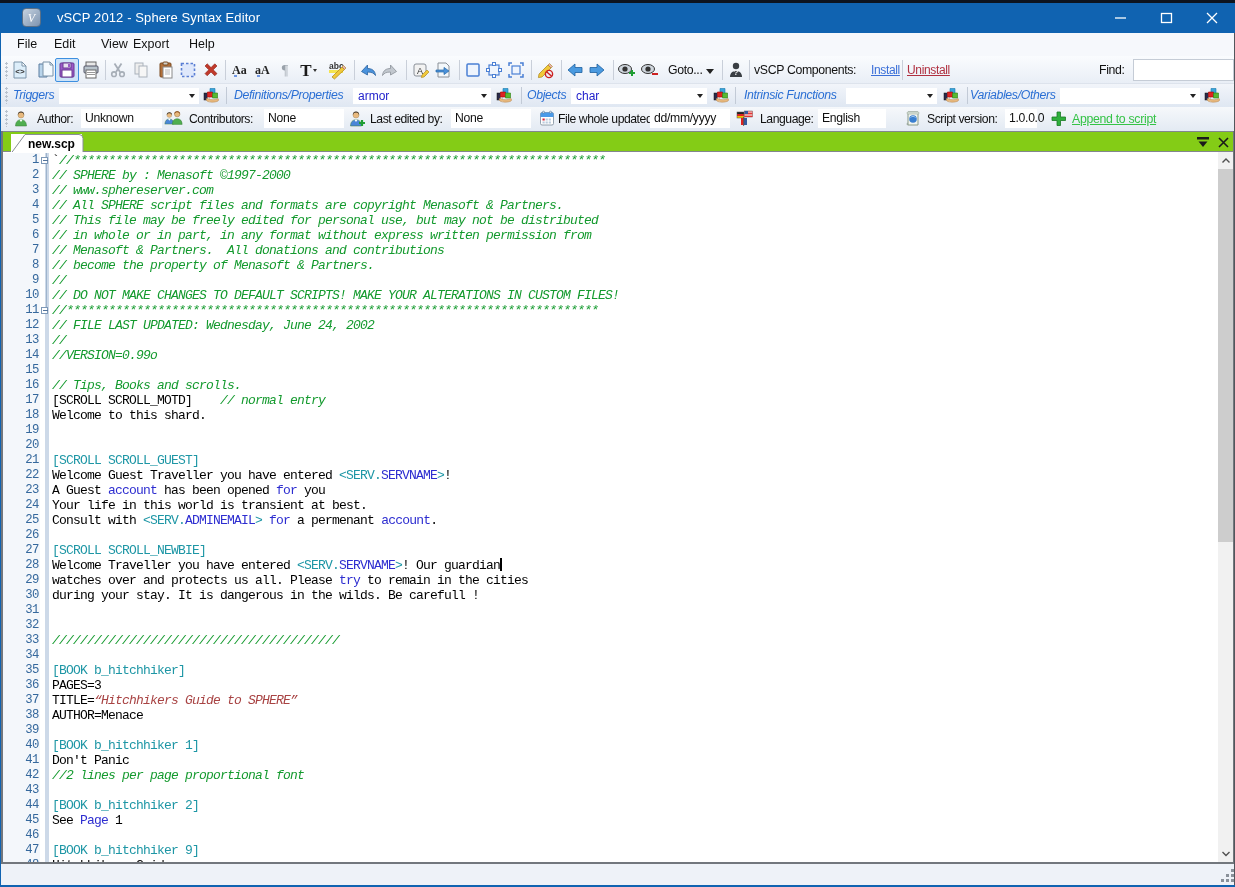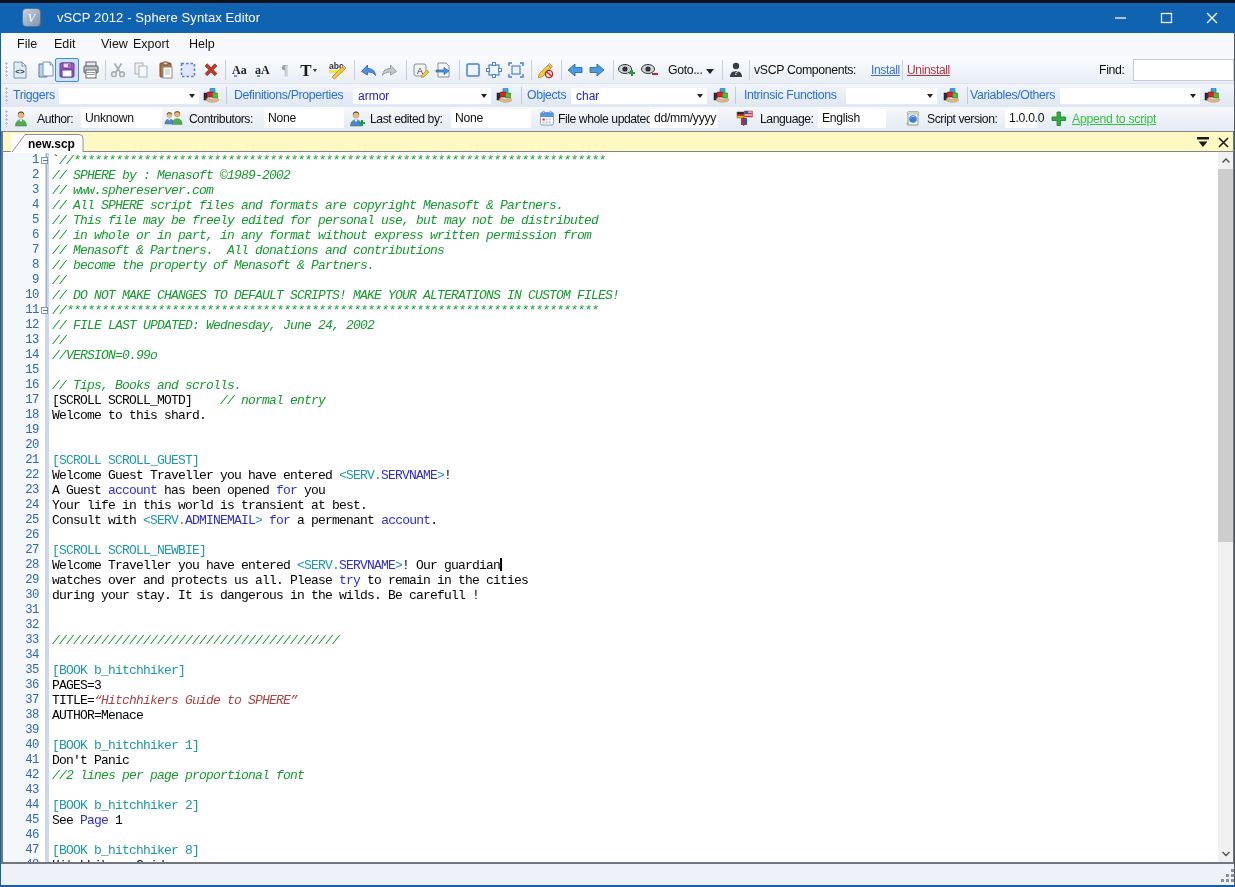--- a/index.html
+++ b/index.html
@@ -22,29 +22,29 @@
 #tb3 { left:1px; top:107px; width:1233px; height:24px; background:linear-gradient(#f6f8fb,#e3eaf3); }
 .grip { position:absolute; left:4px; width:3px; background-image:radial-gradient(circle at 1.5px 1.5px,#b9c2cd 1px,transparent 1.3px); background-size:3px 4px; }
 .sep1 { position:absolute; top:60px; width:1px; height:20px; background:#c9cfd9; }
 .sep2 { position:absolute; top:87px; width:1px; height:17px; background:#c2cad6; }
 .ico { position:absolute; }
 #saveHL { left:55px; top:58px; width:24px; height:24px; border:1px solid #3d8fe0; background:#cde3f8; border-radius:2px; }
 .tbtext { position:absolute; font-size:12.3px; letter-spacing:-.35px; color:#111; }
 .link { text-decoration:underline; }
 #findbox { left:1133px; top:59px; width:101px; height:22px; background:#fff; border:1px solid #c5ccd6; }
 
-.lbl2 { position:absolute; top:88px; font-size:12.3px; letter-spacing:-.35px; color:#2a6fd4; }
+.lbl2 { position:absolute; top:88px; font-size:12.3px; letter-spacing:-.35px; color:#2a6fd4;font-style:italic; }
 .combo { position:absolute; top:87.5px; height:16px; background:#fff; font-size:12px; color:#2222cc; line-height:16px; padding-left:5px; }
 .combo .arr { position:absolute; right:4px; top:6px; width:0; height:0; border:3.5px solid transparent; border-top:4.5px solid #222; }
 
 .lbl3 { position:absolute; top:111.5px; font-size:12.2px; letter-spacing:-.45px; color:#111; }
 .tbox { position:absolute; top:109px; height:19px; background:#fff; font-size:12.2px; letter-spacing:-.3px; color:#111; line-height:19px; padding-left:4px; }
 #append { position:absolute; left:1072px; top:111.5px; font-size:12.3px; letter-spacing:-.3px; color:#35c346; text-decoration:underline; }
 
-#tabstrip { left:1px; top:131px; width:1233px; height:21px; background:#fef9c3; border-top:1px solid #82878d; border-bottom:1px solid #82878d; }
+#tabstrip { left:1px; top:131px; width:1233px; height:21px; background:#84cc16; border-top:1px solid #82878d; border-bottom:1px solid #82878d; }
 #tab { position:absolute; left:10px; top:1.5px; width:71px; height:19.5px; background:#fff; }
 #tab svg { position:absolute; left:0; top:0; }
 #tabtxt { position:absolute; left:17px; top:3px; font-size:12px; font-weight:bold; color:#000; width:100%; }
 .tsico { position:absolute; top:5px; color:#1a1a1a; }
 
 #editor { left:1px; top:152px; width:1232px; height:711px; background:#fff; }
 #gutter { position:absolute; left:2px; top:1px; width:37px; height:710px; background:#f4f7fb; }
 #gutter pre { font-family:"Liberation Mono",monospace; font-size:12.3px; letter-spacing:-.45px; line-height:15px; color:#35689d; text-align:right; padding-right:1px; }
 #foldband { position:absolute; left:43.5px; top:1px; width:4px; height:710px; background:#cdd9e8; }
 #foldline { position:absolute; left:44.5px; top:1px; width:1px; height:155px; background:#9fb4cc; }
@@ -346,21 +346,21 @@
         <circle cx="4.5" cy="2.2" r="1.1" fill="#cfe2f5" stroke="#4a6a8a" stroke-width=".5"></circle>
         <circle cx="11.5" cy="2.2" r="1.1" fill="#cfe2f5" stroke="#4a6a8a" stroke-width=".5"></circle>
         <rect x="3.5" y="8.5" width="2.2" height="2" fill="#d23"></rect>
         <rect x="6.6" y="8.5" width="2.2" height="2" fill="#bcd"></rect>
         <rect x="9.7" y="8.5" width="2.2" height="2" fill="#bcd"></rect>
         <rect x="3.5" y="11.5" width="2.2" height="2" fill="#bcd"></rect>
         <rect x="6.6" y="11.5" width="2.2" height="2" fill="#bcd"></rect>
         <rect x="9.7" y="11.5" width="2.2" height="2" fill="#bcd"></rect>
       </svg></div>
   <span class="lbl3" style="left:558px">File whole updated:</span>
-  <div class="tbox" style="left:650px;width:68px">dd/mm/yyyy</div>
+  <div class="tbox" style="left:650px;width:80px">dd/mm/yyyy</div>
   <div class="ico" style="left:735px;top:110px"><svg width="18" height="17" viewBox="0 0 18 17" style="">
         <rect x="2" y="2" width="7" height="2" fill="#222"></rect>
         <rect x="2" y="4" width="7" height="2" fill="#d22"></rect>
         <rect x="2" y="6" width="7" height="2" fill="#f2c200"></rect>
         <rect x="2" y="2" width="7" height="6" fill="none" stroke="#555" stroke-width=".5"></rect>
         <rect x="9.5" y="1" width="8" height="6" fill="#fff" stroke="#555" stroke-width=".5"></rect>
         <path d="M9.5 2h8M9.5 3.5h8M9.5 5h8M9.5 6.5h8" stroke="#d22" stroke-width=".9"></path>
         <rect x="9.5" y="1" width="3.5" height="3" fill="#335a9e"></rect>
         <rect x="6" y="8" width="3" height="7" fill="#d22"></rect>
         <rect x="9" y="8" width="3" height="7" fill="#335a9e"></rect>
@@ -446,21 +446,21 @@
 45
 46
 47
 48</pre>
       </div>
     <div id="foldband"></div>
     <div id="foldline"></div>
     <div class="foldbox" style="top:4.5px"></div>
     <div class="foldbox" style="top:154.5px"></div>
     <div id="code">`<span class="c">//****************************************************************************</span>
-<span class="c">// SPHERE by : Menasoft ©1989-2002</span>
+<span class="c">// SPHERE by : Menasoft ©1997-2000</span>
 <span class="c">// www.sphereserver.com</span>
 <span class="c">// All SPHERE script files and formats are copyright Menasoft &amp; Partners.</span>
 <span class="c">// This file may be freely edited for personal use, but may not be distributed</span>
 <span class="c">// in whole or in part, in any format without express written permission from</span>
 <span class="c">// Menasoft &amp; Partners.  All donations and contributions</span>
 <span class="c">// become the property of Menasoft &amp; Partners.</span>
 <span class="c">//</span>
 <span class="c">// DO NOT MAKE CHANGES TO DEFAULT SCRIPTS! MAKE YOUR ALTERATIONS IN CUSTOM FILES!</span>
 <span class="c">//****************************************************************************</span>
 <span class="c">// FILE LAST UPDATED: Wednesday, June 24, 2002</span>
@@ -491,21 +491,21 @@
 TITLE=<span class="s">“Hitchhikers Guide to SPHERE”</span>
 AUTHOR=Menace
 
 <span class="t">[BOOK b_hitchhiker 1]</span>
 Don't Panic
 <span class="c">//2 lines per page proportional font</span>
 
 <span class="t">[BOOK b_hitchhiker 2]</span>
 See <span class="k">Page</span> 1
 
-<span class="t">[BOOK b_hitchhiker 8]</span>
+<span class="t">[BOOK b_hitchhiker 9]</span>
 Hitchhikers Guide</div>
     <div id="sbar">
       <div id="sthumb"></div>
       <div class="sarrow" style="top:0"><svg width="16" height="17">
             <path d="M4.5 10.5L8 7l3.5 3.5" fill="none" stroke="#505050" stroke-width="1.4"></path>
           </svg></div>
       <div class="sarrow" style="bottom:1px"><svg width="16" height="17">
             <path d="M4.5 7L8 10.5 11.5 7" fill="none" stroke="#505050" stroke-width="1.4"></path>
           </svg></div>
     </div>

